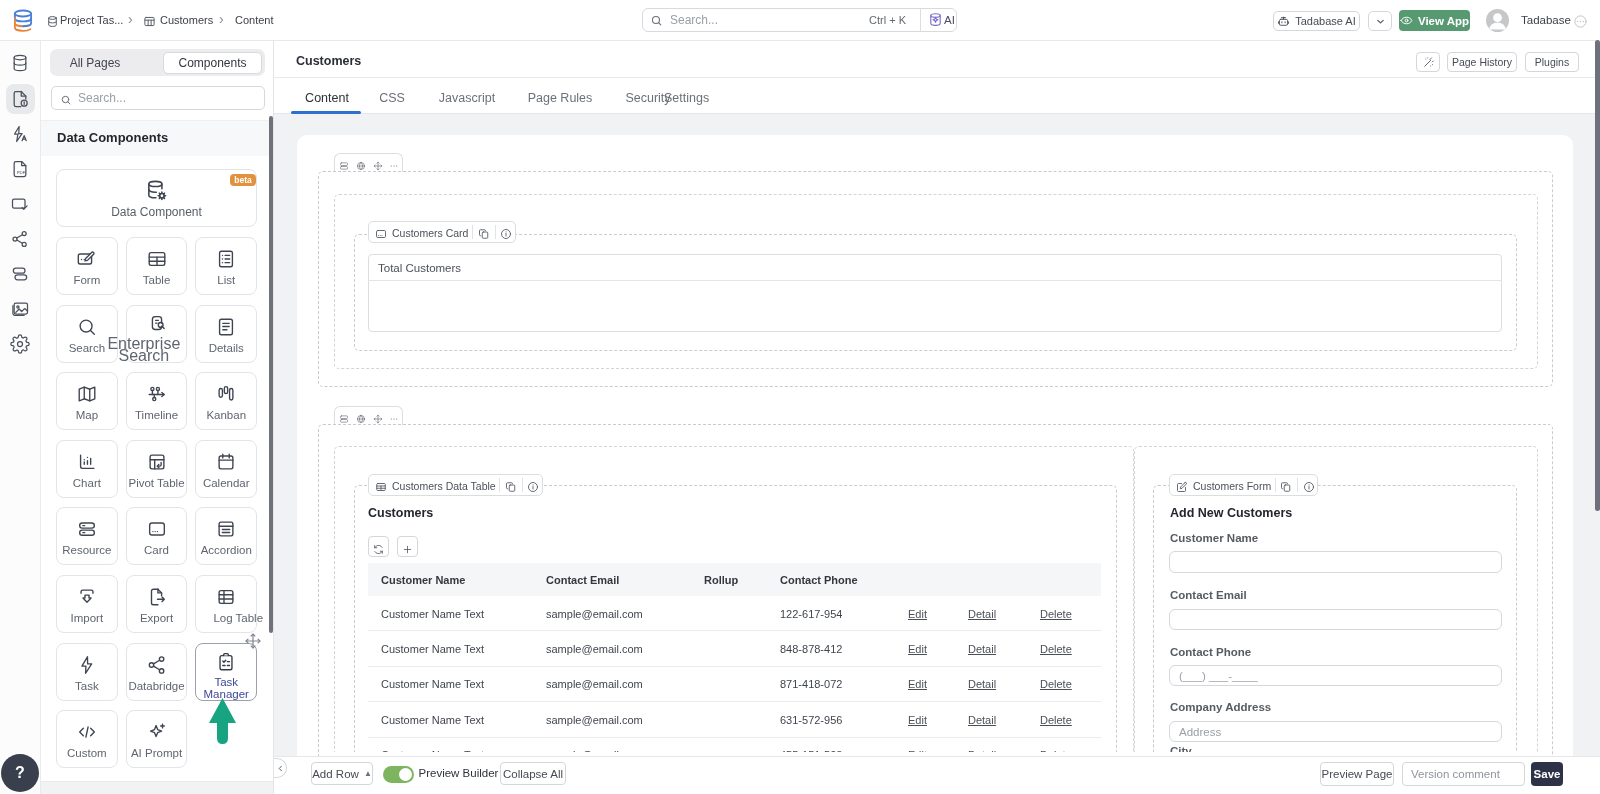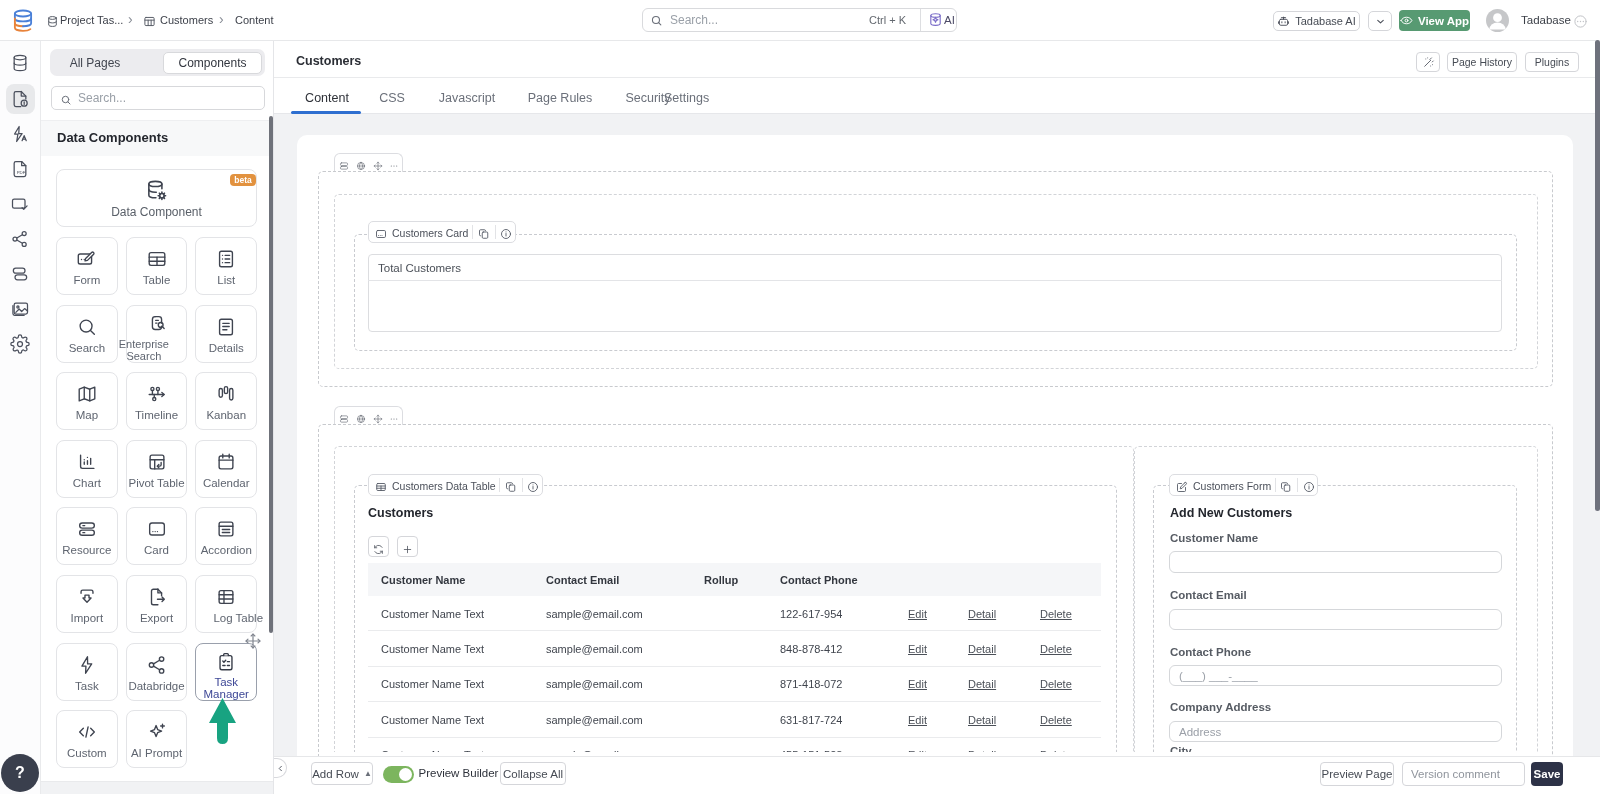--- a/index.html
+++ b/index.html
@@ -178,21 +178,21 @@
       </svg></div>
 <div class="a" style="left:50px;top:341.6px;width:73.7px;text-align:center;font-size:11.5px;color:#5f6570">Search</div>
 <div class="a" style="left:125.7px;top:304.6px;width:61.7px;height:58px;background:#fff;border:1px solid #e3e4e7;border-radius:8px"></div>
 <div class="a" style="left:145.55px;top:312.6px"><svg width="22" height="22" viewBox="0 0 24 24" fill="none" stroke="#3f4450" stroke-width="1.5" stroke-linecap="round" stroke-linejoin="round" style="">
         <path d="M10 4h4a3 3 0 0 1 3 3v4"></path>
         <path d="M17 14.5V15a3 3 0 0 1-3 3h-4a3 3 0 0 1-3-3V7a3 3 0 0 1 3-3"></path>
         <path d="M10.5 8h3M10.5 11h1.5"></path>
         <circle cx="16" cy="13" r="2.6"></circle>
         <path d="M18 15l1.8 1.8"></path>
       </svg></div>
-<div class="a" style="left:107px;top:337.6px;width:73.7px;text-align:center;font-size:11px;line-height:12.5px;color:#5f6570">Enterprise<br>Search</div>
+<div class="a" style="left:107px;top:337.6px;width:73.7px;text-align:center;font-size:16px;line-height:12.5px;color:#5f6570">Enterprise<br>Search</div>
 <div class="a" style="left:195.4px;top:304.6px;width:61.7px;height:58px;background:#fff;border:1px solid #e3e4e7;border-radius:8px"></div>
 <div class="a" style="left:215.25px;top:315.6px"><svg width="22" height="22" viewBox="0 0 24 24" fill="none" stroke="#3f4450" stroke-width="1.5" stroke-linecap="round" stroke-linejoin="round" style="">
         <rect x="5" y="3.5" width="14" height="17" rx="2"></rect>
         <path d="M8.5 8h7M8.5 11.5h7M8.5 15h4.5"></path>
       </svg></div>
 <div class="a" style="left:189.4px;top:341.6px;width:73.7px;text-align:center;font-size:11.5px;color:#5f6570">Details</div>
 <div class="a" style="left:56px;top:372.2px;width:61.7px;height:58px;background:#fff;border:1px solid #e3e4e7;border-radius:8px"></div>
 <div class="a" style="left:75.85px;top:383.2px"><svg width="22" height="22" viewBox="0 0 24 24" fill="none" stroke="#3f4450" stroke-width="1.5" stroke-linecap="round" stroke-linejoin="round" style="">
         <path d="M3.5 6.8l5.5-2.3 6 2.3 5.5-2.3v12.7l-5.5 2.3-6-2.3-5.5 2.3V6.8z"></path>
         <path d="M9 4.5v12.7"></path>
@@ -436,21 +436,21 @@
 <div class="a" style="left:34px;top:255.35000000000002px;width:733px;height:1px;background:#eaebed"></div>
 <div class="a" style="left:47px;top:232.39999999999998px;font-size:11px;color:#40454e">Customer Name Text</div>
 <div class="a" style="left:212px;top:232.39999999999998px;font-size:11px;color:#40454e">sample@email.com</div>
 <div class="a" style="left:446px;top:232.39999999999998px;font-size:11px;color:#40454e">871-418-072</div>
 <div class="a" style="left:574px;top:232.39999999999998px;font-size:11px;color:#4b5058;text-decoration:underline">Edit</div>
 <div class="a" style="left:634px;top:232.39999999999998px;font-size:11px;color:#4b5058;text-decoration:underline">Detail</div>
 <div class="a" style="left:706px;top:232.39999999999998px;font-size:11px;color:#4b5058;text-decoration:underline">Delete</div>
 <div class="a" style="left:34px;top:290.80000000000007px;width:733px;height:1px;background:#eaebed"></div>
 <div class="a" style="left:47px;top:267.85px;font-size:11px;color:#40454e">Customer Name Text</div>
 <div class="a" style="left:212px;top:267.85px;font-size:11px;color:#40454e">sample@email.com</div>
-<div class="a" style="left:446px;top:267.85px;font-size:11px;color:#40454e">631-817-724</div>
+<div class="a" style="left:446px;top:267.85px;font-size:11px;color:#40454e">631-572-956</div>
 <div class="a" style="left:574px;top:267.85px;font-size:11px;color:#4b5058;text-decoration:underline">Edit</div>
 <div class="a" style="left:634px;top:267.85px;font-size:11px;color:#4b5058;text-decoration:underline">Detail</div>
 <div class="a" style="left:706px;top:267.85px;font-size:11px;color:#4b5058;text-decoration:underline">Delete</div>
 
 <div class="a" style="left:47px;top:303.29999999999995px;font-size:11px;color:#40454e">Customer Name Text</div>
 <div class="a" style="left:212px;top:303.29999999999995px;font-size:11px;color:#40454e">sample@email.com</div>
 <div class="a" style="left:446px;top:303.29999999999995px;font-size:11px;color:#40454e">455-151-528</div>
 <div class="a" style="left:574px;top:303.29999999999995px;font-size:11px;color:#4b5058;text-decoration:underline">Edit</div>
 <div class="a" style="left:634px;top:303.29999999999995px;font-size:11px;color:#4b5058;text-decoration:underline">Detail</div>
 <div class="a" style="left:706px;top:303.29999999999995px;font-size:11px;color:#4b5058;text-decoration:underline">Delete</div>

